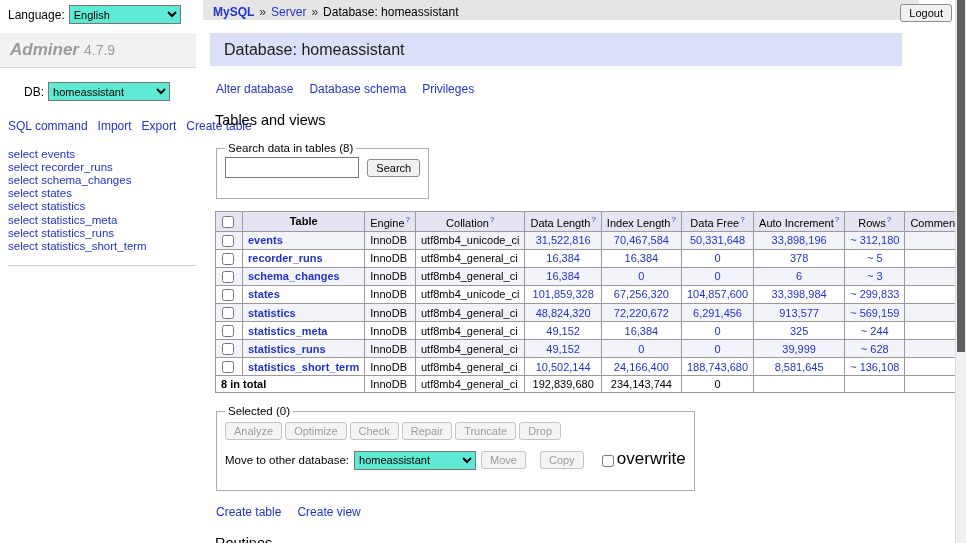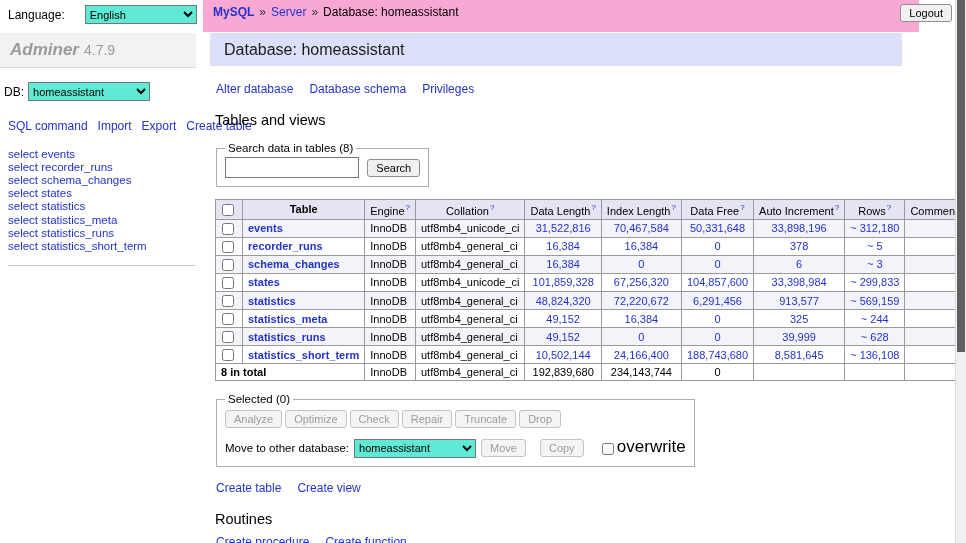--- a/index.html
+++ b/index.html
@@ -9,46 +9,46 @@
   .bold{font-weight:bold}
   select{font-family:inherit;font-size:11px;border:1px solid #767676;background:#5eead4;height:19px}
   input[type=text]{font-family:inherit;font-size:11px;border:1px solid #767676;padding:0 3px;height:19px}
   input[type=checkbox]{width:12px;height:12px;margin:1px 3px 1px 1px;vertical-align:middle}
   button{font-family:inherit;font-size:11px;background:#f1f1f1;border:1px solid #8f8f8f;border-radius:3px;
          padding:2px 8px;color:#000;cursor:pointer}
   button:disabled{color:#9c9c9c;border-color:#c3c3c3;background:#f4f4f4}
 
   
   #lang{position:absolute;top:5px;left:8px;white-space:nowrap}
-  #lang label{margin-right:20px}
+  #lang label{margin-right:4px}
   #lang select{width:112px}
-  #breadcrumb{position:absolute;left:203px;top:0;width:706px;height:32px;background:#f9a8d4;
+  #breadcrumb{position:absolute;left:203px;top:0;width:706px;height:20px;background:#e5e5e5;
               line-height:24px;padding-left:10px;white-space:nowrap;font-size:12px}
   #breadcrumb .sep{margin:0 5px;color:#333}
   #logout-btn{position:absolute;top:4px;right:14px}
 
   
   #sidebar{position:absolute;left:0;top:33px;width:196px}
   #app-title{background:#f2f2f2;border-bottom:1px solid #d8d8d8;padding:7px 10px;font-size:17px;
              color:#9b9b9b;font-style:italic;font-weight:bold}
   #app-title .ver{font-size:14px;font-weight:normal;font-style:normal;margin-left:5px}
-  #db-row{margin:14px 0 0 4px}
+  #db-row{margin:14px 0 0 24px}
   #db-row select{width:122px;margin-left:4px}
   #sidebar-actions{margin:16px 0 0 8px;width:165px;line-height:1.55}
   #sidebar-actions a{margin-right:10px;white-space:nowrap}
   #sidebar-table-links{margin:12px 0 0 8px;padding-bottom:12px;border-bottom:1px solid #ccc;width:188px}
   #sidebar-table-links a{display:block;font-size:11.5px;line-height:1.15;white-space:nowrap}
 
   
   #main{position:absolute;left:210px;top:33px;width:692px}
   #page-title{background:#dbdff7;height:33px;line-height:33px;padding-left:14px;font-size:16px;color:#1c1c1c}
   #nav-links{margin:16px 0 0 6px}
   #nav-links a{margin-right:16px}
   h3{font-size:14.5px;font-weight:normal;margin:16px 0 8px 5px}
-  fieldset{border:1px solid #adadad;margin:6px 0 0 6px;padding:3px 8px 8px;display:inline-block}
+  fieldset{border:1px solid #adadad;margin:6px 0 0 6px;padding:3px 8px 20px;display:inline-block}
   legend{font-size:11.5px;padding:0 3px}
   #search-input{width:126px;margin-right:5px}
 
   
   table.tables{border-collapse:collapse;font-size:11px;margin:12px 0 0 5px}
   .tables th,.tables td{border:1px solid #9a9a9a;padding:1px 5px;line-height:14px;white-space:nowrap}
   .tables thead th{background:#e4e4f2;font-weight:normal;text-align:center}
   .tables thead th.c-table{font-weight:bold}
   .tables tr.odd td{background:#f3f3fa}
   .tables td.num{text-align:center}

